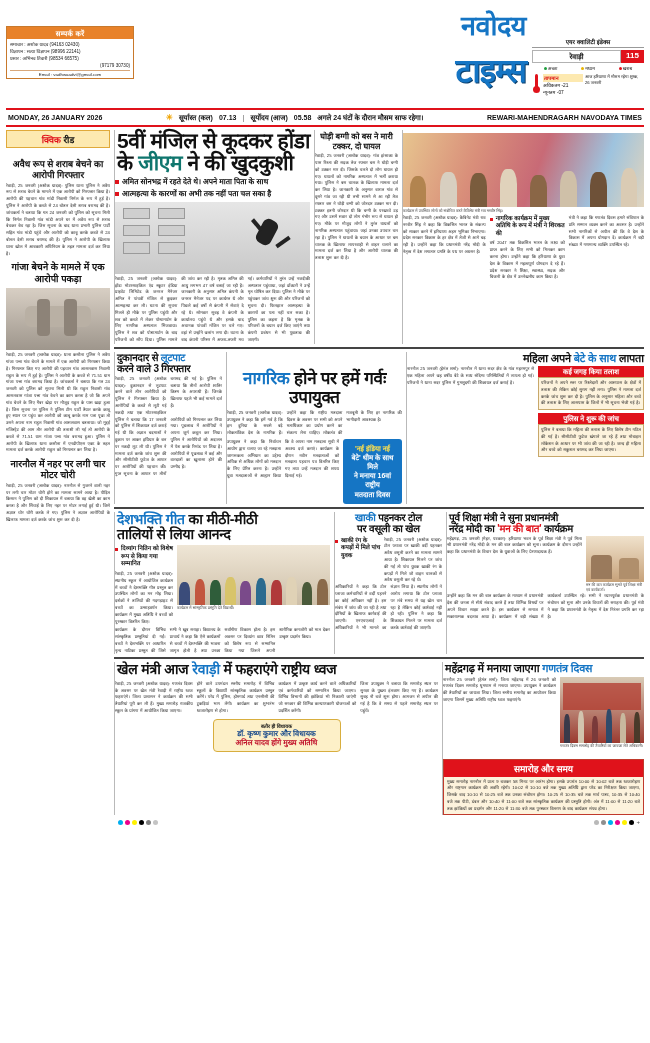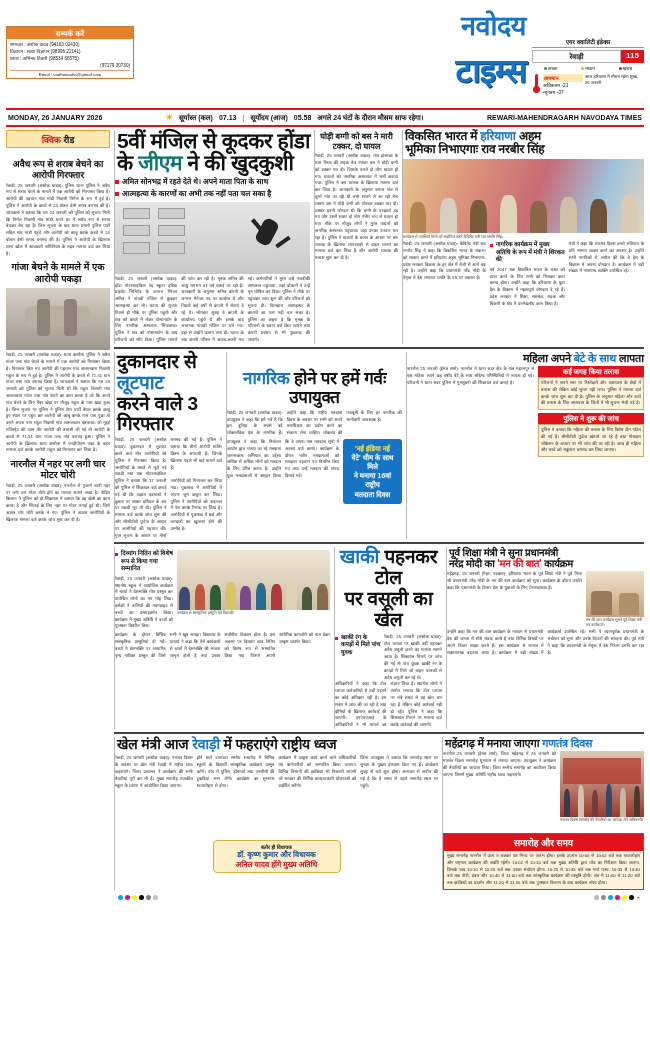--- a/index.html
+++ b/index.html
@@ -100,21 +100,21 @@
     font-size: 21px; font-weight: bold; color: #111;
     line-height: 1.05; letter-spacing: -.4px; text-align: left;
   }
   .mega-hd .hl-blue { color: #0f766e; }
   .mega-hd2 {
     font-size: 17px; font-weight: bold; color: #111;
     line-height: 1.08; letter-spacing: -.3px; text-align: center;
   }
   .mega-hd2 .hl-blue { color: #1575c4; }
   .mid-hd {
-    font-size: 19px; font-weight: bold; color: #111;
+    font-size: 10px; font-weight: bold; color: #111;
     line-height: 1.1; text-align: center; letter-spacing: -.2px;
   }
   .mid-hd .hl-blue { color: #1575c4; }
   .mid-hd .hl-red { color: #e0121b; }
 
   .bullets { margin: 3px 0 2px 0; }
   .bullet {
     display: flex; gap: 3px; font-size: 7.5px; font-weight: bold;
     color: #111; line-height: 1.25; margin-bottom: 3px;
   }
@@ -133,21 +133,21 @@
 
   .callout {
     background: #1575c4; color: #fff; font-size: 7px; font-weight: bold;
     text-align: center; line-height: 1.3; padding: 5px 6px;
     border-radius: 3px; position: relative;
   }
   .callout .hl-y { color: #ffe14d; }
 
   .ad-badge {
     background: #fdf0c8; border: 1.5px solid #d8ae3e; border-radius: 4px;
-    text-align: center; padding: 3px 4px; margin-top: 47px;
+    text-align: center; padding: 3px 4px;
   }
   .ad-badge .l1 { font-size: 5px; color: #111; font-weight:bold; }
   .ad-badge .l2 { font-size: 7.5px; color: #1a4a8a; font-weight: bold; line-height:1.25; }
   .ad-badge .l3 { font-size: 7.5px; color: #c0102a; font-weight: bold; line-height:1.25; }
   .ph-indoor { background: linear-gradient(#f6e9d6, #caa97e); }
   .ph-crowd  { background: linear-gradient(#e9e1d4, #b9ab95); }
   .ph-hands  { background: linear-gradient(#d8cfc4, #9e968c); }
   .ph-stage  { background: linear-gradient(#e7d3c2, #a8352b); }
 
   .figpeople { position: absolute; bottom: 0; width: 100%; height: 60%; display: flex; align-items: flex-end; justify-content: space-around; }
@@ -297,24 +297,20 @@
 
           <div class="body-txt c3">रेवाड़ी, 25 जनवरी (अशोक यादव): होंडा मोटरसाइकिल एंड स्कूटर इंडिया प्राइवेट लिमिटेड के जनरल मैनेजर अमित ने पांचवीं मंजिल से कूदकर आत्महत्या कर ली। घटना की सूचना मिलते ही मौके पर पुलिस पहुंची और शव को कब्जे में लेकर पोस्टमार्टम के लिए नागरिक अस्पताल भिजवाया। पुलिस ने शव को पोस्टमार्टम के बाद परिजनों को सौंप दिया। पुलिस मामले की जांच कर रही है। मृतक अमित की आयु लगभग 47 वर्ष बताई जा रही है। जानकारी के अनुसार अमित कंपनी के जनरल मैनेजर पद पर कार्यरत थे और पिछले कई वर्षों से कंपनी में सेवाएं दे रहे थे। सोमवार सुबह वे कंपनी के कार्यालय पहुंचे थे और इसके बाद अचानक पांचवीं मंजिल पर चले गए। वहां से उन्होंने छलांग लगा दी। घटना के बाद कंपनी परिसर में अफरा-तफरी मच गई। कर्मचारियों ने तुरंत उन्हें नजदीकी अस्पताल पहुंचाया, जहां डॉक्टरों ने उन्हें मृत घोषित कर दिया। पुलिस ने मौके पर पहुंचकर जांच शुरू की और परिजनों को सूचना दी। फिलहाल आत्महत्या के कारणों का पता नहीं चल सका है। पुलिस का कहना है कि मृतक के परिजनों के बयान दर्ज किए जाएंगे तथा कंपनी प्रबंधन से भी पूछताछ की जाएगी।</div>
         </div>
 
         <div style="width:84px" class="vrule">
           <div class="sub-hd" style="font-size:8px">घोड़ी बग्गी को बस ने मारी टक्कर, दो घायल</div>
           <div class="body-txt">रेवाड़ी, 25 जनवरी (अशोक यादव): गांव हांसाका के पास रिश्ता की सड़क तेज रफ्तार बस ने घोड़ी बग्गी को टक्कर मार दी। जिसके चलते दो लोग घायल हो गए। घायलों को नागरिक अस्पताल में भर्ती कराया गया। पुलिस ने बस चालक के खिलाफ मामला दर्ज कर लिया है। जानकारी के अनुसार बारात गांव से दूसरे गांव जा रही थी तभी सामने से आ रही तेज रफ्तार बस ने घोड़ी बग्गी को जोरदार टक्कर मार दी। टक्कर इतनी जोरदार थी कि बग्गी के परखच्चे उड़ गए और उसमें सवार दो लोग गंभीर रूप से घायल हो गए। मौके पर मौजूद लोगों ने तुरंत घायलों को नागरिक अस्पताल पहुंचाया। जहां उनका उपचार चल रहा है। पुलिस ने घायलों के बयान के आधार पर बस चालक के खिलाफ लापरवाही से वाहन चलाने का मामला दर्ज कर लिया है और आरोपी चालक की तलाश शुरू कर दी है।</div>
         </div>
 
         <div style="flex:1" class="vrule">
-          <div class="mid-hd" style="font-size:12px;text-align:left;padding-left:2px">
-            <span>विकसित भारत में </span><span class="hl-blue">हरियाणा</span><span> अहम</span><br>
-            <span>भूमिका निभाएगाः राव नरबीर सिंह</span>
-          </div>
 
           <div class="photo ph-stage" style="height:74px;margin:3px 0 1px">
             <div style="position:absolute;inset:0;background:linear-gradient(110deg,#e7c58f 0%,#d98f7a 30%,#c86a76 55%,#9ec3de 80%,#e3d5bd 100%)"></div>
             <div class="figpeople">
               <i style="height:70%;background:#b2844f"></i>
                 <i style="height:80%;background:#d8cfc0"></i>
               <i style="height:76%;background:#7a5c3d"></i>
                 <i style="height:86%;background:#e0d2bb"></i>
               <i style="height:72%;background:#8a6646"></i>
                 <i style="height:82%;background:#cfc0a8"></i>
@@ -388,20 +384,24 @@
             </div>
           </div>
         </div>
       </div>
 
       <div class="hr-thick"></div>
 
       <div style="display:flex;gap:4px">
 
         <div style="width:216px" class="vrule">
+          <div class="mid-hd" style="font-size:14px;text-align:left;padding-left:2px">
+            <span class="hl-blue">देशभक्ति गीत</span><span> का मीठी-मीठी</span><br>
+            <span>तालियों से लिया आनन्द</span>
+          </div>
           <div style="display:flex;gap:4px;margin-top:3px">
             <div style="width:58px">
               <div class="bullet" style="font-size:6px">
                   <i class="bq" style="width:3px;height:3px"></i>
                   <span>दिव्यांग नितिन को विशेष रूप से किया गया सम्मानित</span>
                 </div>
               <div class="body-txt">रेवाड़ी, 25 जनवरी (अशोक यादव): स्थानीय स्कूल में आयोजित कार्यक्रम में बच्चों ने देशभक्ति गीत प्रस्तुत कर उपस्थित लोगों का मन मोह लिया। दर्शकों ने तालियों की गड़गड़ाहट से बच्चों का उत्साहवर्धन किया। कार्यक्रम में मुख्य अतिथि ने बच्चों को पुरस्कार वितरित किए।</div>
             </div>
             <div style="flex:1">
               <div class="photo ph-crowd" style="height:60px">

